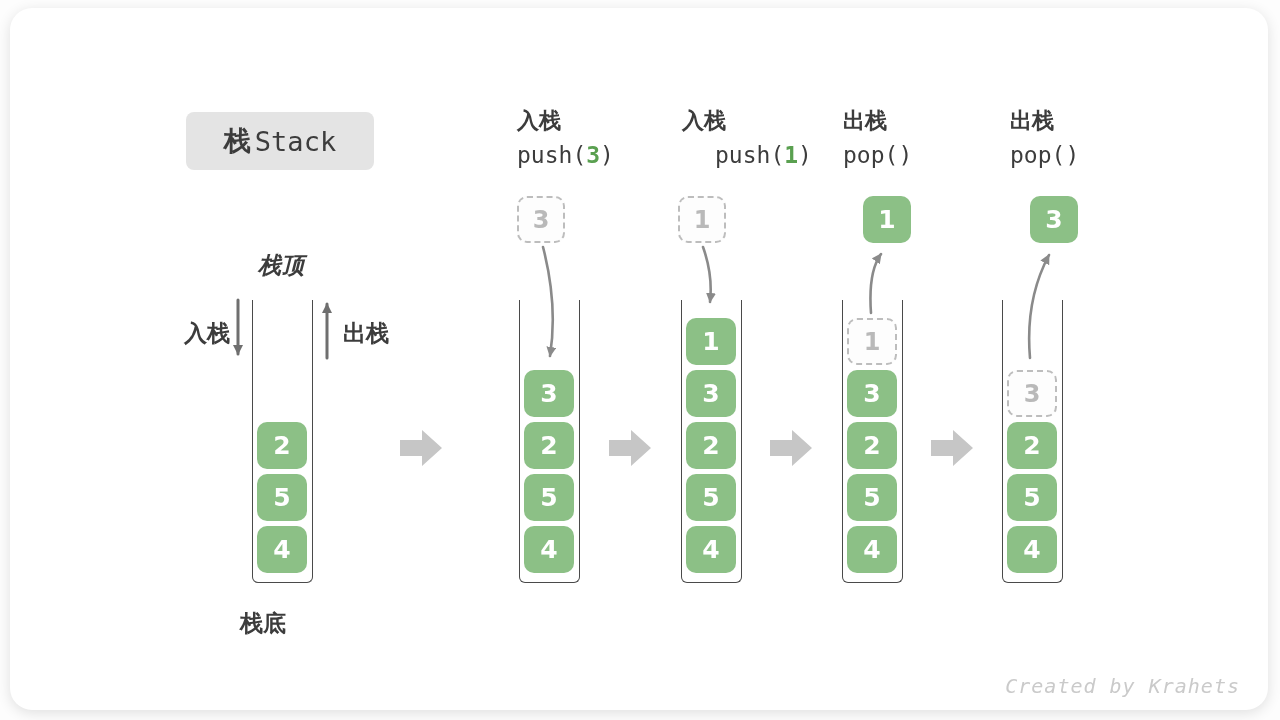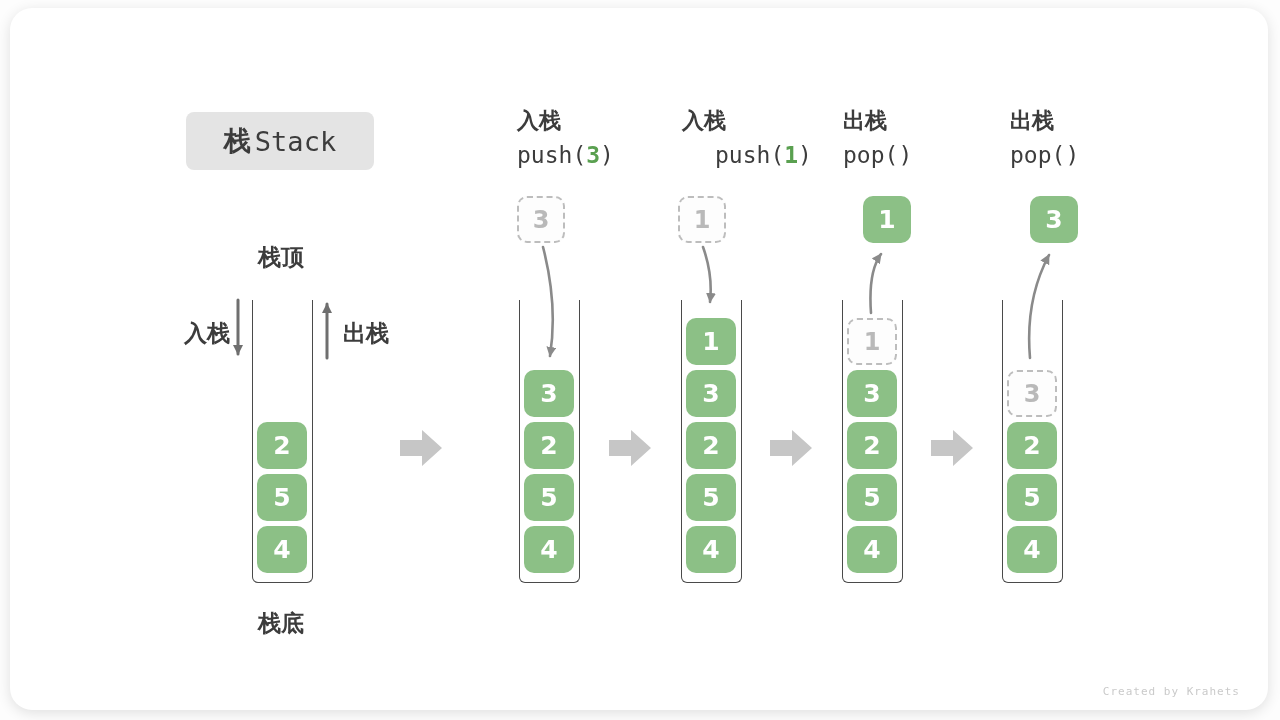--- a/index.html
+++ b/index.html
@@ -65,21 +65,21 @@
   }
   .float-box.dashed{
     background:#FDFDFD;border:2px dashed var(--dash-border);
     color:var(--dash-text);font-weight:600;font-size:24px;
   }
   .float-box.solid{background:var(--green);color:#ffffff;}
   .f1{left:517px;} .f2{left:678px;} .f3{left:863px;} .f4{left:1030px;}
   
   .watermark{
     right:40px;bottom:22px;color:var(--watermark);
-    font-family:"DejaVu Sans Mono",monospace;font-size:11px;letter-spacing:1px;
+    font-family:"DejaVu Sans Mono",monospace;font-size:20px;letter-spacing:1px;font-style:italic;
   }
   svg.overlay{position:absolute;left:0;top:0;pointer-events:none;}
 </style>
 </head>
 <body>
 
 <div class="card"></div>
 
 <div class="abs title-box">
   <span class="title-zh">栈</span>
@@ -91,22 +91,22 @@
 
 <div class="abs op-label" style="left:682px;">入栈</div>
 <div class="abs op-code" style="left:682px;margin-left:33px;"><span>push(</span><span class="arg">1</span><span>)</span></div>
 
 <div class="abs op-label" style="left:843px;">出栈</div>
 <div class="abs op-code" style="left:843px;"><span>pop(</span><span class="arg"></span><span>)</span></div>
 
 <div class="abs op-label" style="left:1010px;">出栈</div>
 <div class="abs op-code" style="left:1010px;"><span>pop(</span><span class="arg"></span><span>)</span></div>
 
-<div class="abs side-label" style="left:258px;top:242px;">栈顶</div>
-<div class="abs side-label" style="left:258px;top:608px;">栈底</div>
+<div class="abs side-label" style="left:258px;top:250px;font-style:italic;">栈顶</div>
+<div class="abs side-label" style="left:240px;top:608px;">栈底</div>
 <div class="abs side-label" style="left:184px;top:318px;">入栈</div>
 <div class="abs side-label" style="left:343px;top:318px;">出栈</div>
 
 <div class="abs float-box dashed f1">
     <span>3</span>
   </div>
 <div class="abs float-box dashed f2">
     <span>1</span>
   </div>
 <div class="abs float-box solid f3">

